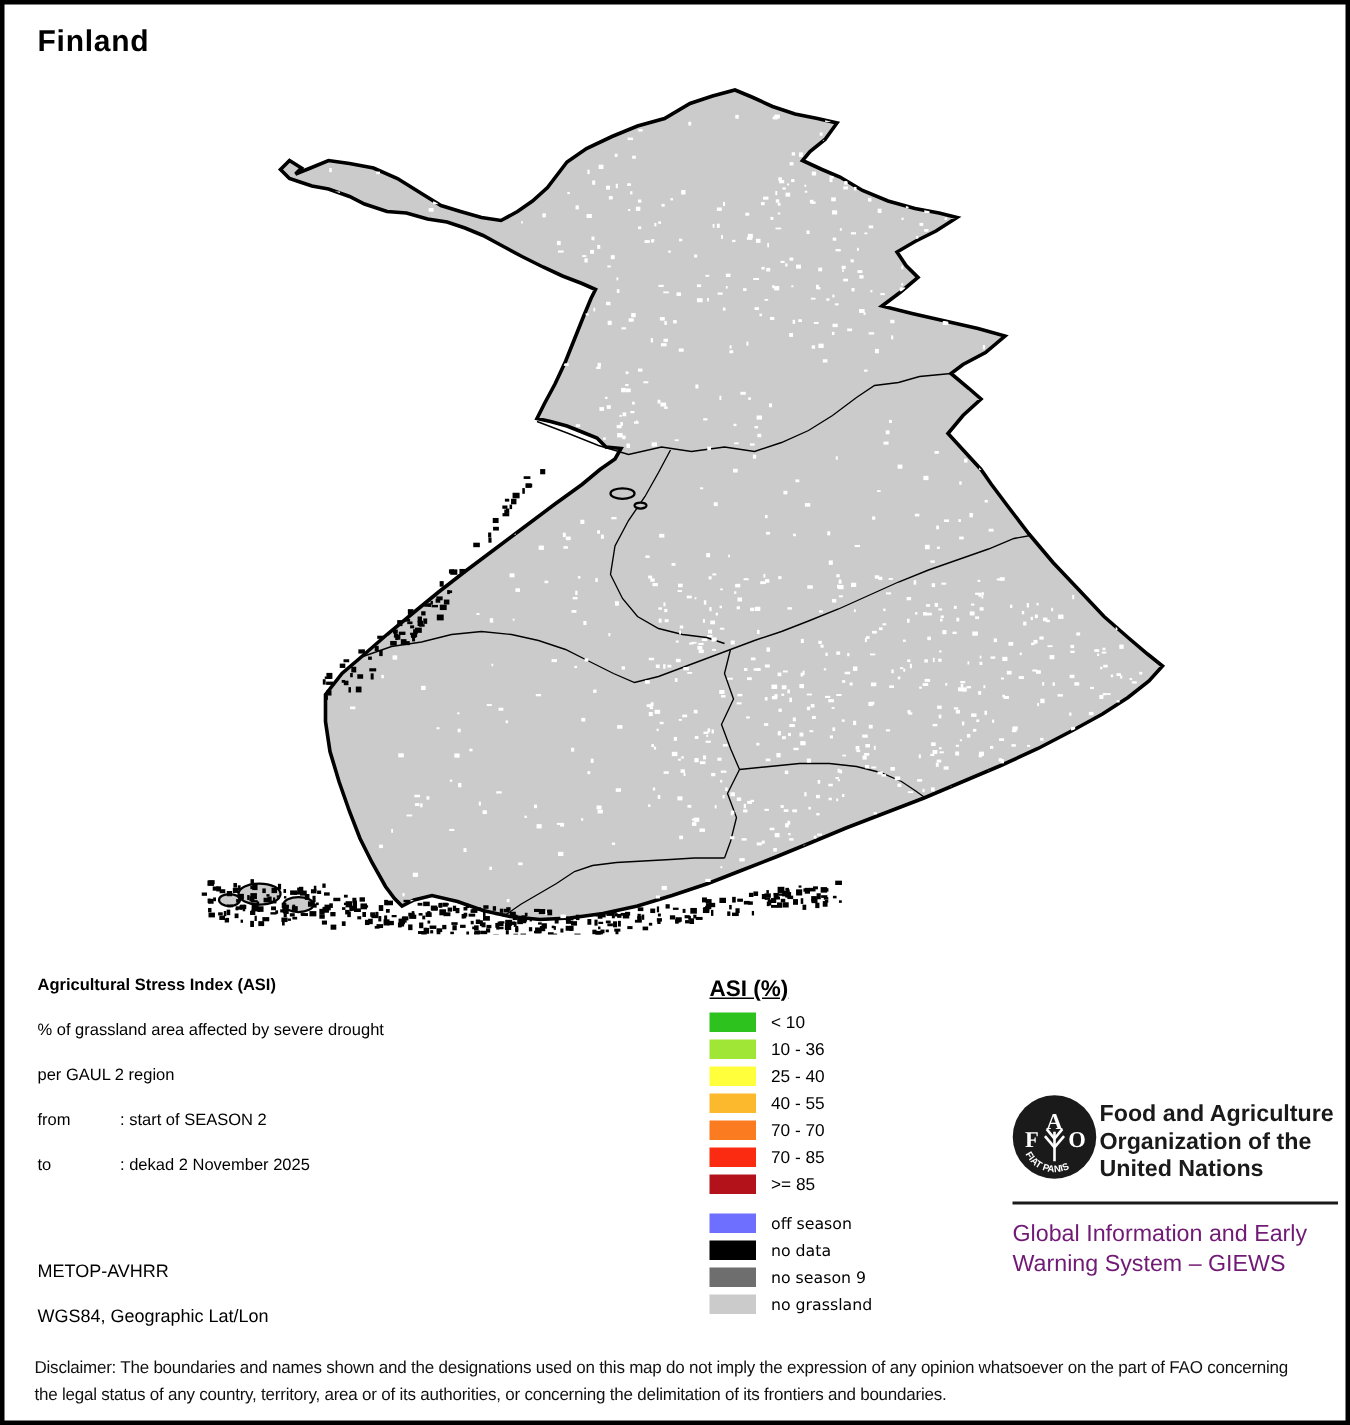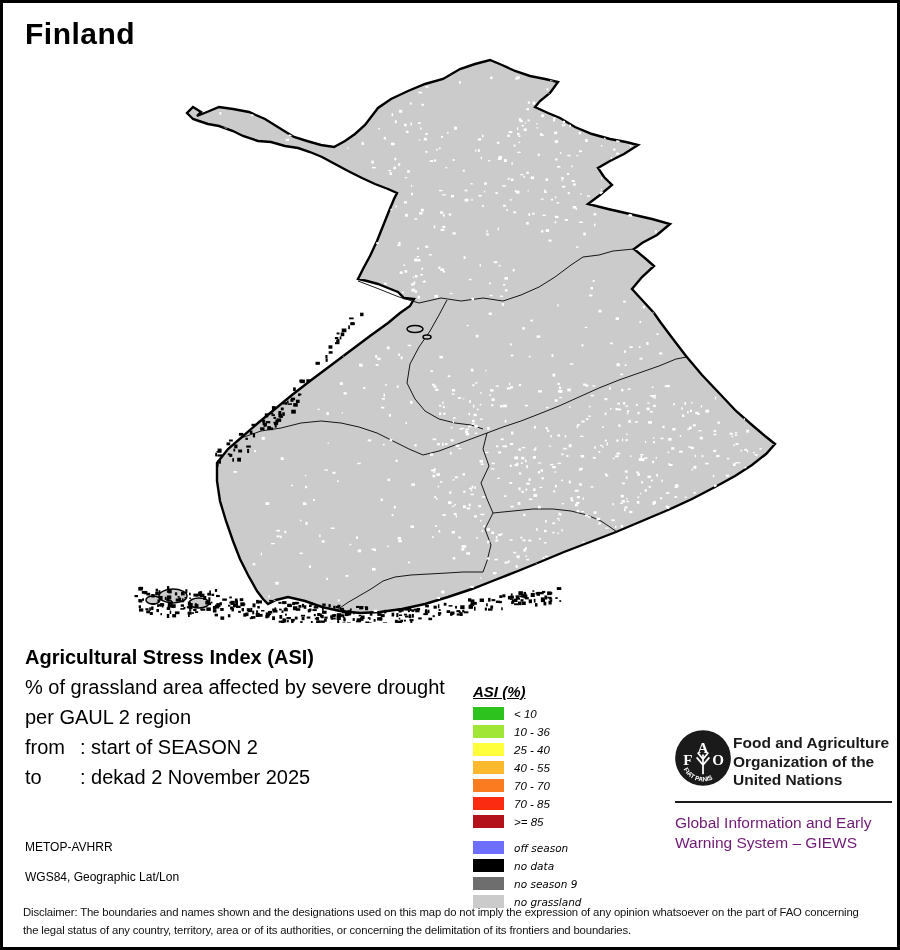--- a/index.html
+++ b/index.html
@@ -1,32 +1,32 @@
 <!DOCTYPE html>
 <html><head>
 <meta charset="utf-8">
 <style>
   html,body{margin:0;padding:0;background:#fff;}
   .page{
     position:relative;width:900px;height:950px;box-sizing:border-box;
     background:#ffffff;border:3px solid #000;overflow:hidden;
     font-family:"Liberation Sans", sans-serif;color:#000;
   }
-  .page-title{position:absolute;left:22px;top:14px;font-size:30px;font-weight:bold;letter-spacing:0.5px;}
+  .page-title{position:absolute;left:22px;top:14px;font-size:20px;font-weight:bold;letter-spacing:0.5px;}
   .map-wrap{position:absolute;left:128px;top:48px;width:652px;height:572px;}
   .map-wrap svg{display:block;width:652px;height:572px;}
 
-  .info-block{position:absolute;left:22px;top:646px;font-size:20px;}
+  .info-block{position:absolute;left:22px;top:646px;font-size:11px;}
   .info-line{margin:0 0 13px 0;line-height:17px;}
   .info-heading{font-weight:bold;}
   .k{display:inline-block;width:55px;}
   .sensor-block{position:absolute;left:22px;top:836px;font-size:12px;}
   .sensor-block .info-line{margin:0 0 13px 0;}
 
-  .legend{position:absolute;left:470px;top:680px;font-style:italic;}
+  .legend{position:absolute;left:470px;top:648px;}
   .legend-title{font-size:15px;font-weight:bold;text-decoration:underline;margin:0 0 7px 0;}
   .legend-row{display:flex;align-items:center;margin-bottom:5px;}
   .swatch{width:31px;height:13px;margin-right:10px;flex:0 0 auto;}
   .legend-label{font-size:11.5px;}
   .legend-extras{margin-top:13px;}
   .legend-extras .legend-label{font-family:"DejaVu Sans", sans-serif;font-size:10.5px;}
 
   .fao-logo{position:absolute;left:671px;top:726px;width:58px;height:58px;}
   .fao-org{position:absolute;left:730px;top:731px;font-size:15.5px;font-weight:bold;line-height:18.5px;color:#1a1a1a;}
   .fao-rule{position:absolute;left:672px;top:798px;width:217px;height:2px;background:#1a1a1a;}

